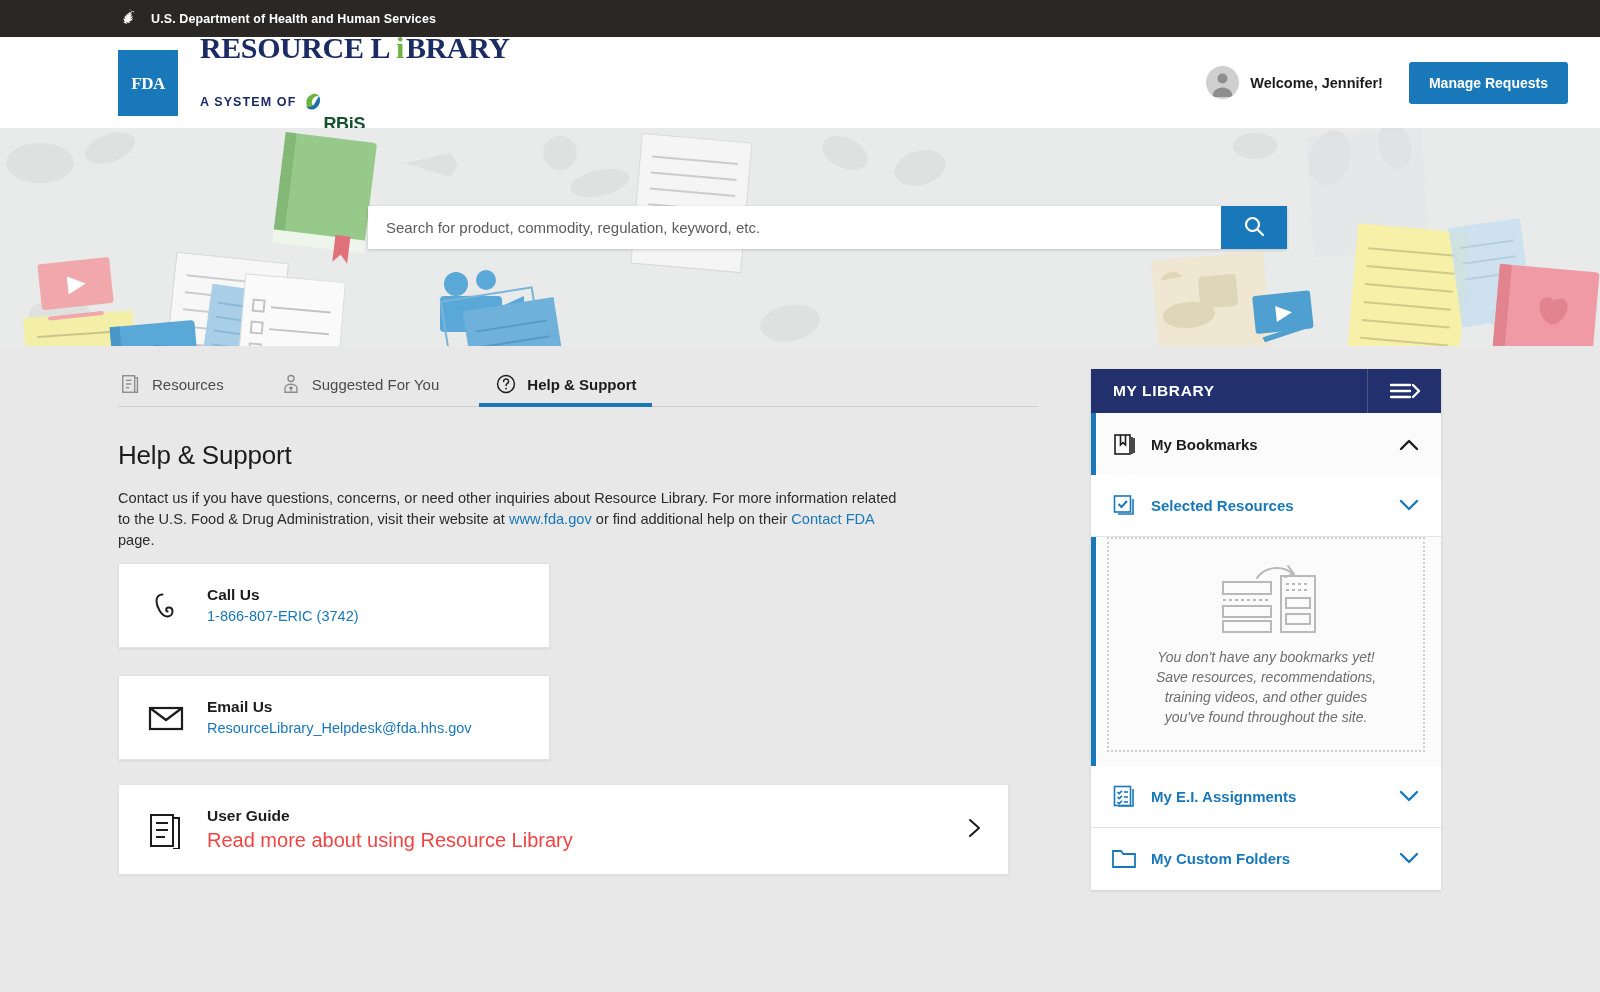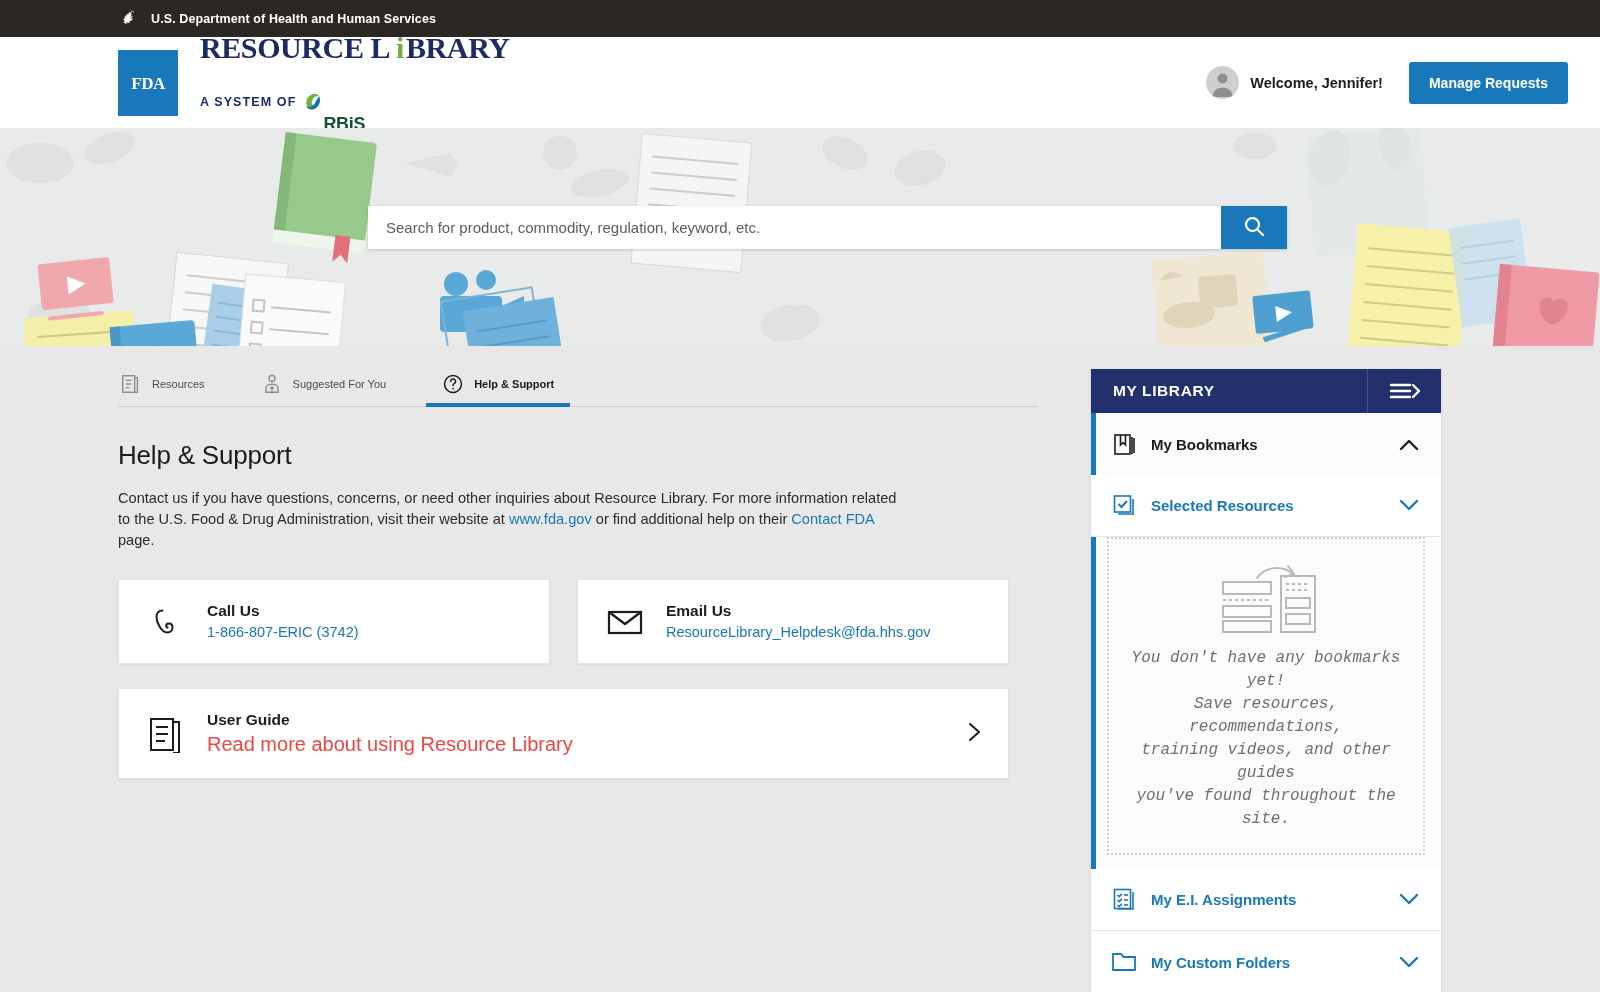--- a/index.html
+++ b/index.html
@@ -92,38 +92,38 @@
   
   .tabs {
     display: flex; align-items: flex-end;
     border-bottom: 1px solid #cfcfcf;
     margin-top: 19px;
   }
   .tab {
     display: flex; align-items: center; gap: 10px;
     padding: 8px 2px 11px 2px; margin-right: 52px;
     cursor: pointer; position: relative;
-    font-size: 11px; color: #4c4c4c;
+    font-size: 15px; color: #4c4c4c;
   }
   .tab.active { color: #1c1c1c; font-weight: bold; }
   .tab.active::after {
     content: ""; position: absolute; left: -14px; right: -14px; bottom: -1px;
     height: 4px; background: #1878b9;
   }
   .tab-icon { width: 22px; height: 22px; flex: none; display: block; }
 
   
   h1.page-title {
     font-size: 26px; font-weight: normal; color: #1c1c1c;
     margin: 33px 0 17px 0; letter-spacing: -.2px;
   }
   .intro { font-size: 14.6px; line-height: 1.45; color: #2b2b2b; max-width: 790px; }
   .intro a { color: #1878b9; text-decoration: none; }
 
-  .card-row { display: flex; gap: 27px; margin-top: 28px; }
+  .card-row { display: flex; gap: 27px; margin-top: 12px; flex-direction: column; }
   .card {
     background: #fff; border: 1px solid #e2e2e2;
     box-shadow: 0 1px 2px rgba(0,0,0,.07);
     display: flex; align-items: center;
     padding: 22px 24px;
   }
   .card.half { width: 432px; min-height: 72px; }
   .card.full { width: 891px; margin-top: 24px; }
   .card-icon { width: 46px; flex: none; display: flex; align-items: center; justify-content: center; }
   .card-body { margin-left: 18px; }
@@ -174,21 +174,21 @@
   .lib-panel::before {
     content: ""; position: absolute; left: 0; top: 0; bottom: 0;
     width: 5px; background: #1878b9;
   }
   .empty-box {
     border: 2px dotted #cfcfcf; padding: 23px 14px 22px 14px;
     text-align: center;
   }
   .empty-art { display: flex; justify-content: center; margin-bottom: 13px; }
   .empty-text {
-    font-size: 16px; font-style: italic; color: #6f6f6f; line-height: 1.44; font-family: Liberation Mono, monospace;
+    font-size: 14px; font-style: italic; color: #6f6f6f; line-height: 1.44;
   }
   .lib-last { border-bottom: none; }
 </style>
 </head>
 <body>
 
 <div class="hhs-bar">
   <span class="hhs-logo">
     <svg viewBox="0 0 24 24" width="24" height="24" aria-hidden="true">
       <g fill="#ffffff">

